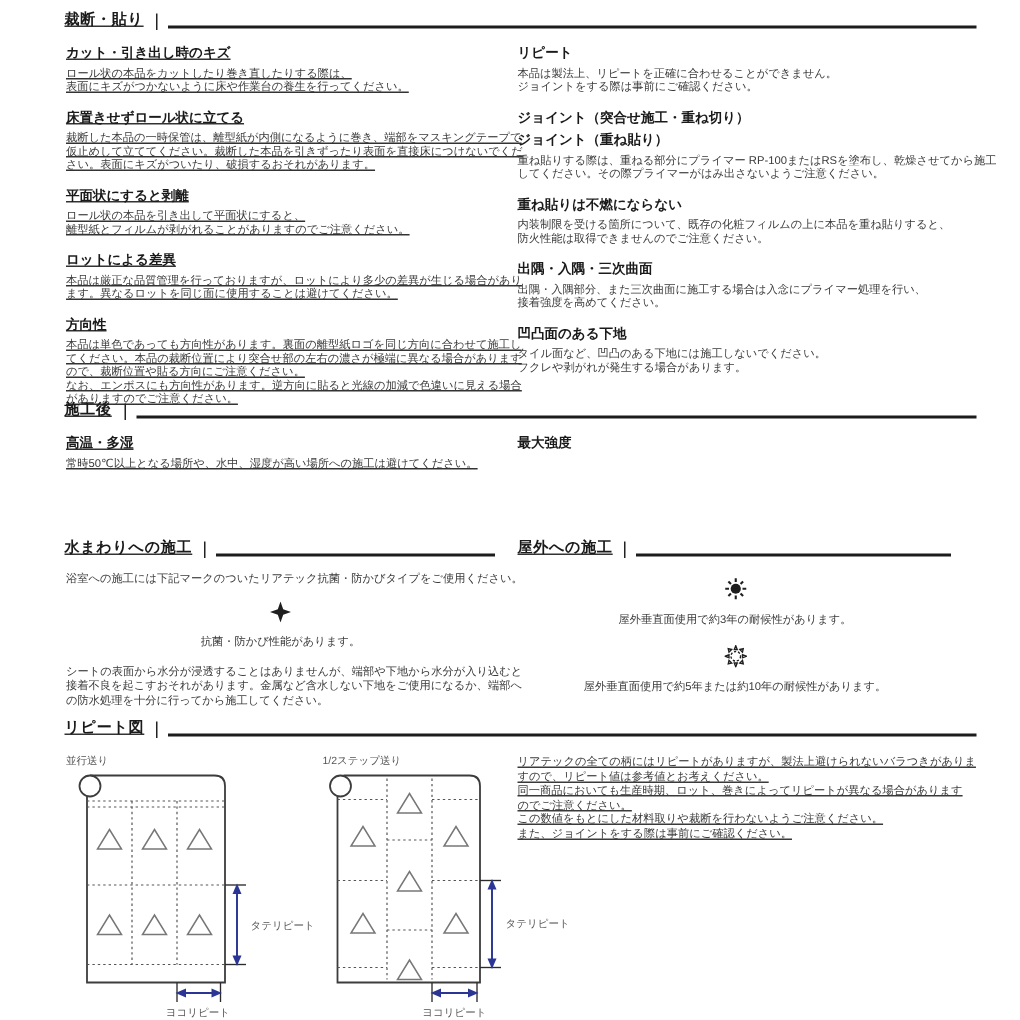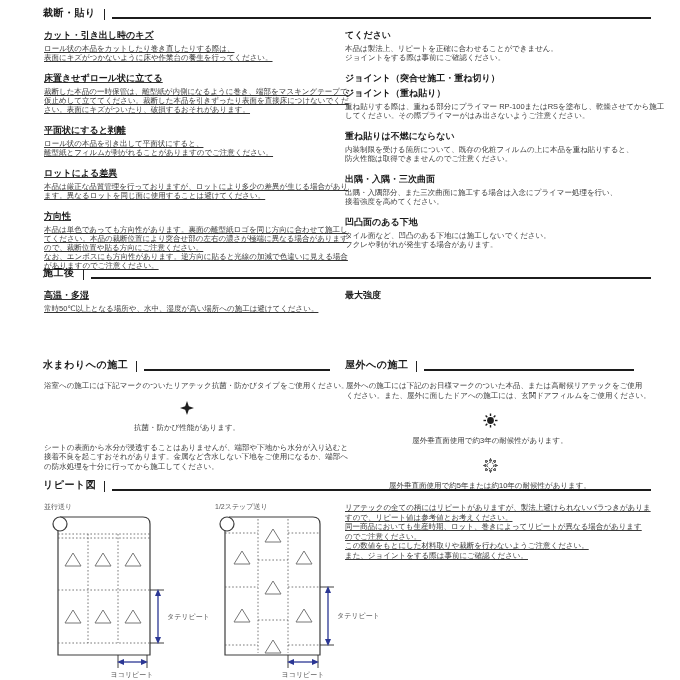--- a/index.html
+++ b/index.html
@@ -2,21 +2,21 @@
 <html><head>
 <meta charset="utf-8">
 <style>
   html,body{margin:0;padding:0;}
   body{
     width:680px;height:680px;position:relative;background:#ffffff;
     font-family:"Liberation Sans","DejaVu Sans",sans-serif;color:#333;
     overflow:hidden;
   }
   .sec{position:absolute;}
-  .sec-head{display:flex;align-items:flex-end;height:14px;}
+  .sec-head{display:flex;align-items:flex-end;height:14px;text-decoration:underline;}
   .sec-head h2{font-size:10px;font-weight:bold;color:#1a1a1a;margin:0;letter-spacing:.5px;white-space:pre;}
   .vbar{width:1px;height:11px;background:#222;margin:0 7px 0 8px;flex:0 0 auto;}
   .rule{flex:1;height:2px;background:#1c1c1c;align-self:flex-end;margin-bottom:1px;}
   .cols{position:relative;margin-top:9px;}
   .col{position:absolute;top:0;}
   .col-l{left:1px;width:300px;text-decoration:underline;}
   .col-r{left:302px;width:305px;}
   .blk h3{font-size:9px;font-weight:bold;color:#1a1a1a;margin:0 0 2px 0;white-space:pre;}
   .blk p{font-size:7.5px;line-height:9px;margin:0 0 10px 0;white-space:pre;color:#3a3a3a;}
   .intro{font-size:7.5px;line-height:9.5px;margin:0;white-space:pre;color:#3a3a3a;}
@@ -62,21 +62,21 @@
         <h3>方向性</h3>
         <p>本品は単色であっても方向性があります。裏面の離型紙ロゴを同じ方向に合わせて施工し
 てください。本品の裁断位置により突合せ部の左右の濃さが極端に異なる場合があります
 ので、裁断位置や貼る方向にご注意ください。
 なお、エンボスにも方向性があります。逆方向に貼ると光線の加減で色違いに見える場合
 がありますのでご注意ください。</p>
       </div>
     </div>
     <div class="col col-r">
       <div class="blk">
-        <h3>てください</h3>
+        <h3>リピート</h3>
         <p>本品は製法上、リピートを正確に合わせることができません。
 ジョイントをする際は事前にご確認ください。</p>
       </div>
       <div class="blk">
         <h3>ジョイント（突合せ施工・重ね切り）</h3>
       </div>
       <div class="blk">
         <h3>ジョイント（重ね貼り）</h3>
         <p>重ね貼りする際は、重ねる部分にプライマー RP-100またはRSを塗布し、乾燥させてから施工
 してください。その際プライマーがはみ出さないようご注意ください。</p>
@@ -141,22 +141,20 @@
   </div>
 </section>
 
 <section class="sec" style="top:358px;left:345px;width:289px;">
   <div class="sec-head">
     <h2>屋外への施工</h2>
     <span class="vbar"></span>
     <span class="rule"></span>
   </div>
   <div style="margin-top:9px;margin-left:1px;">
-    <p class="intro">屋外への施工には下記のお日様マークのついた本品、または高耐候リアテックをご使用
-ください。また、屋外に面したドアへの施工には、玄関ドアフィルムをご使用ください。</p>
     <div class="mark-row" style="margin-top:13px;text-align:center;">
       <svg width="15" height="15" viewBox="0 0 15 15">
         <g stroke="#1f1f1f" stroke-width="1.4">
           <line x1="7.5" y1="0.5" x2="7.5" y2="3"></line>
             <line x1="7.5" y1="12" x2="7.5" y2="14.5"></line>
           <line x1="0.5" y1="7.5" x2="3" y2="7.5"></line>
             <line x1="12" y1="7.5" x2="14.5" y2="7.5"></line>
           <line x1="2.6" y1="2.6" x2="4.3" y2="4.3"></line>
             <line x1="10.7" y1="10.7" x2="12.4" y2="12.4"></line>
           <line x1="12.4" y1="2.6" x2="10.7" y2="4.3"></line>

